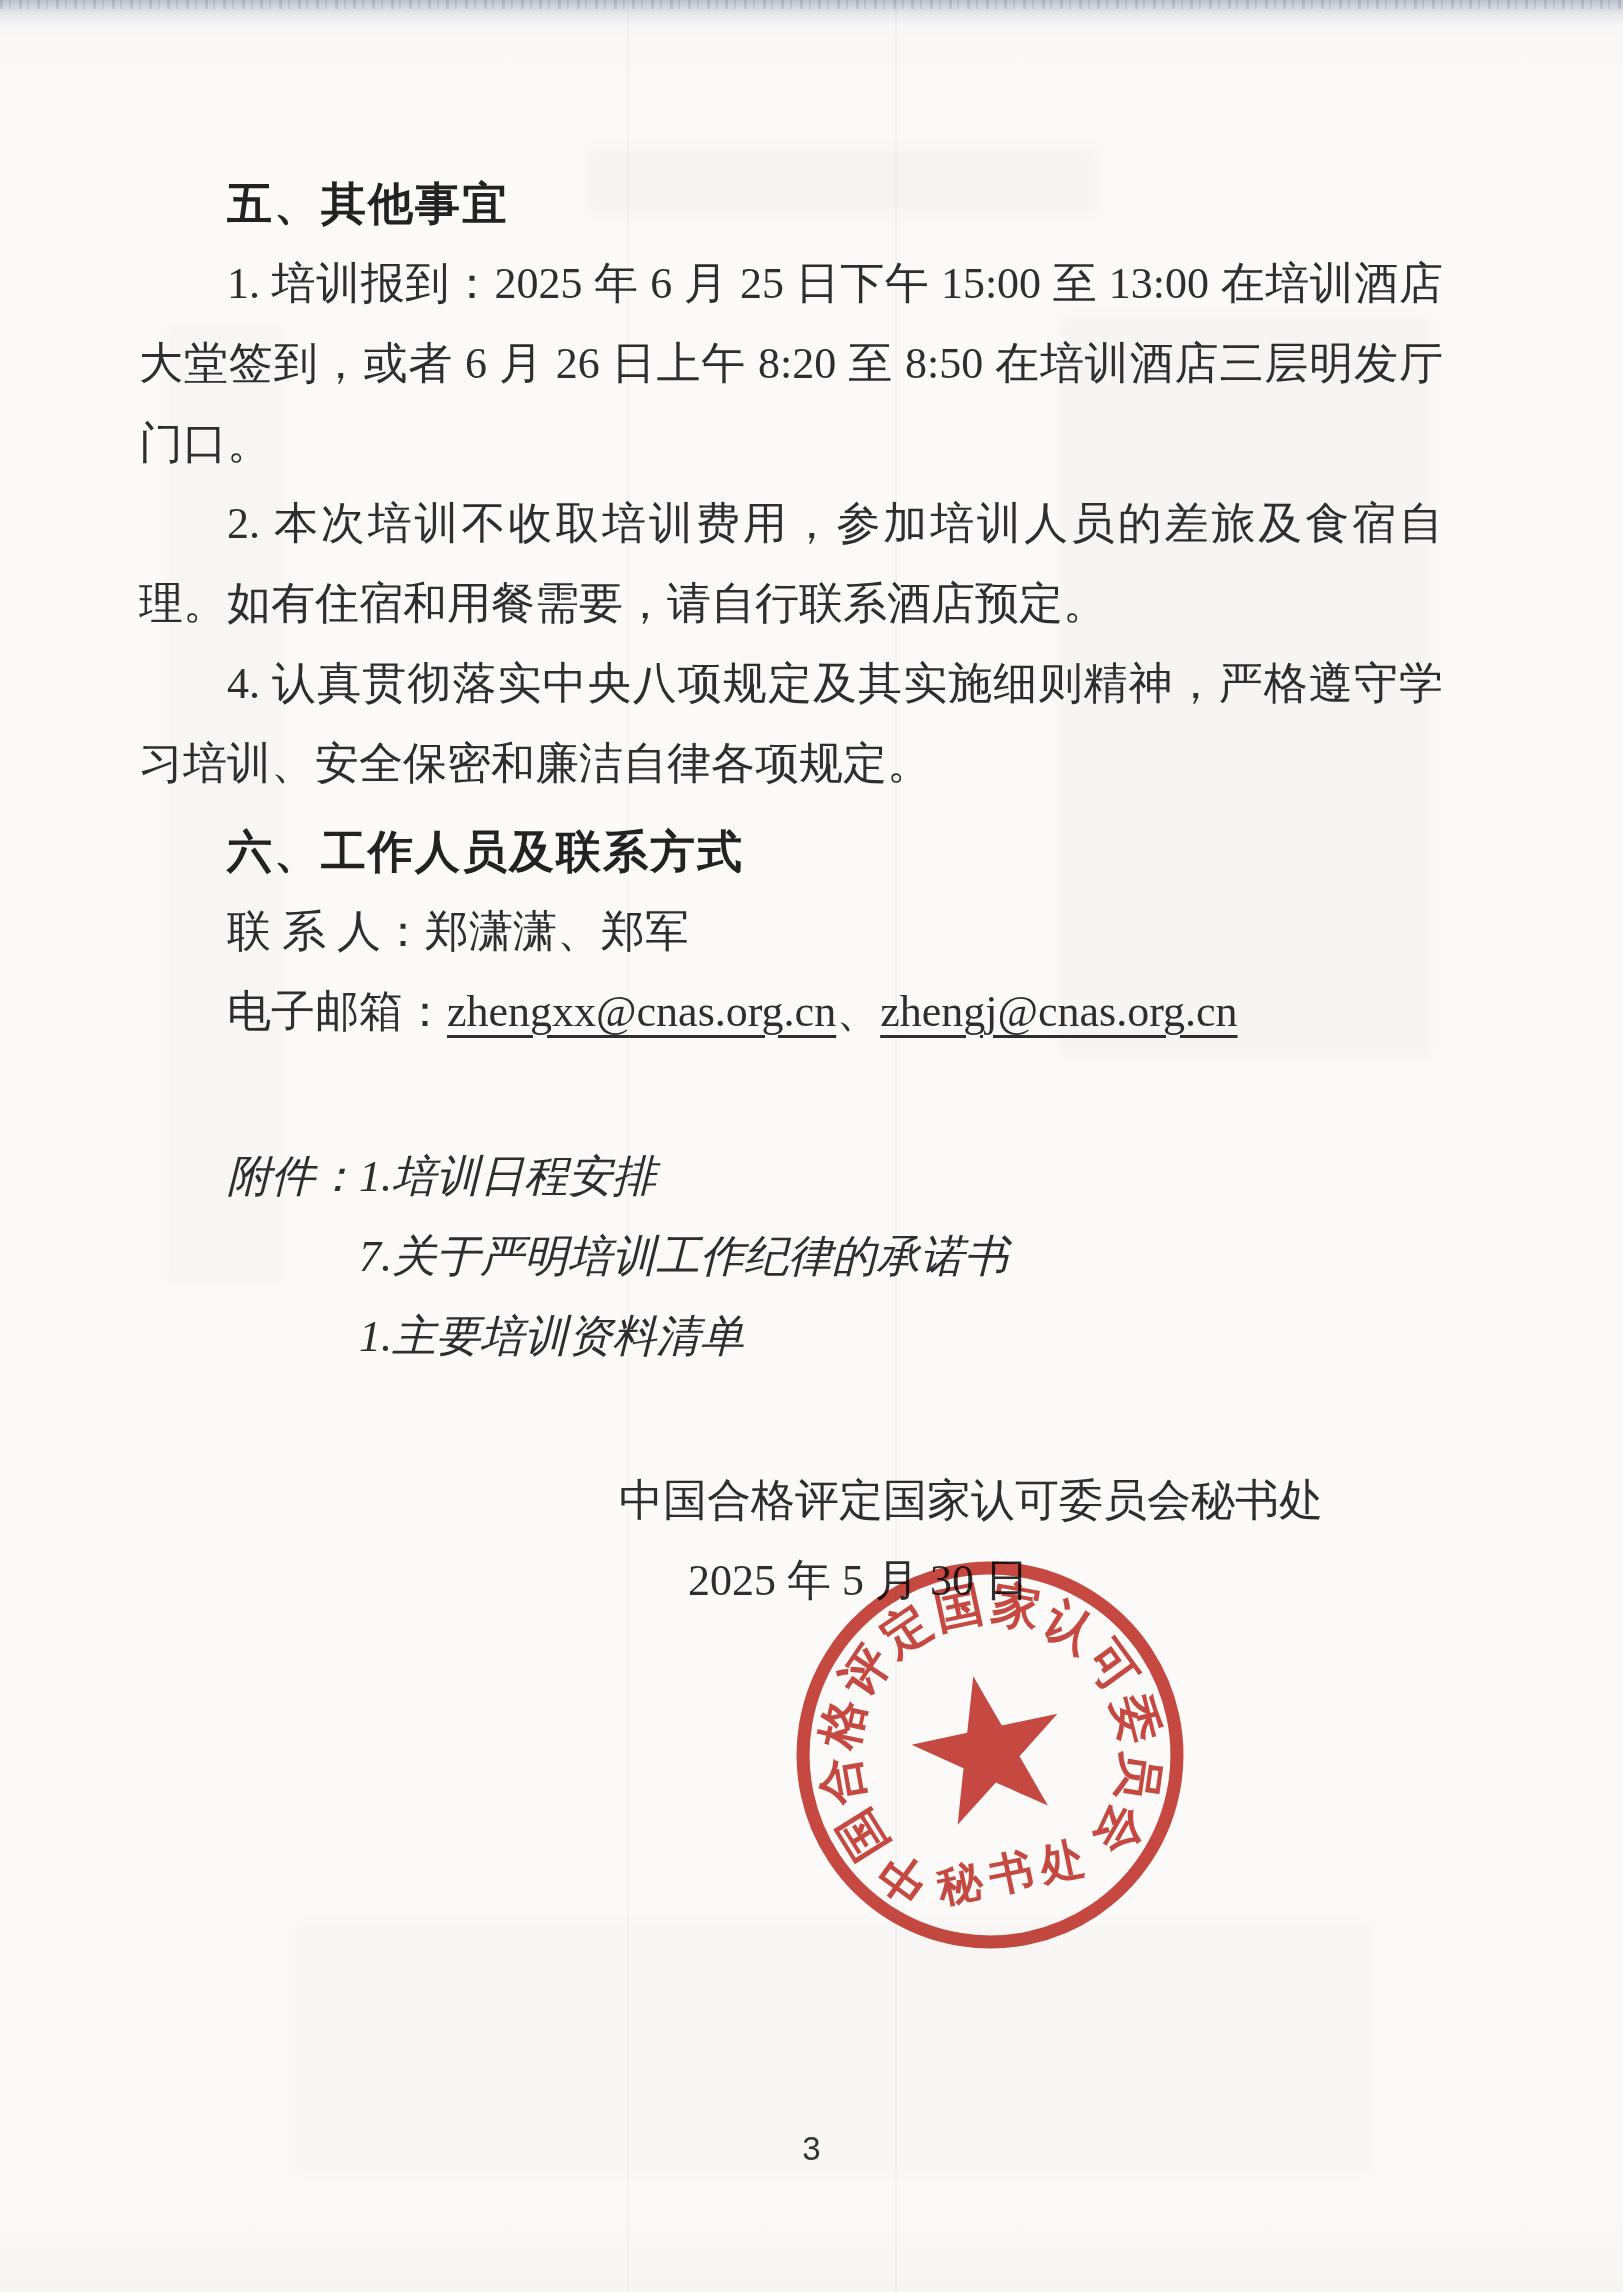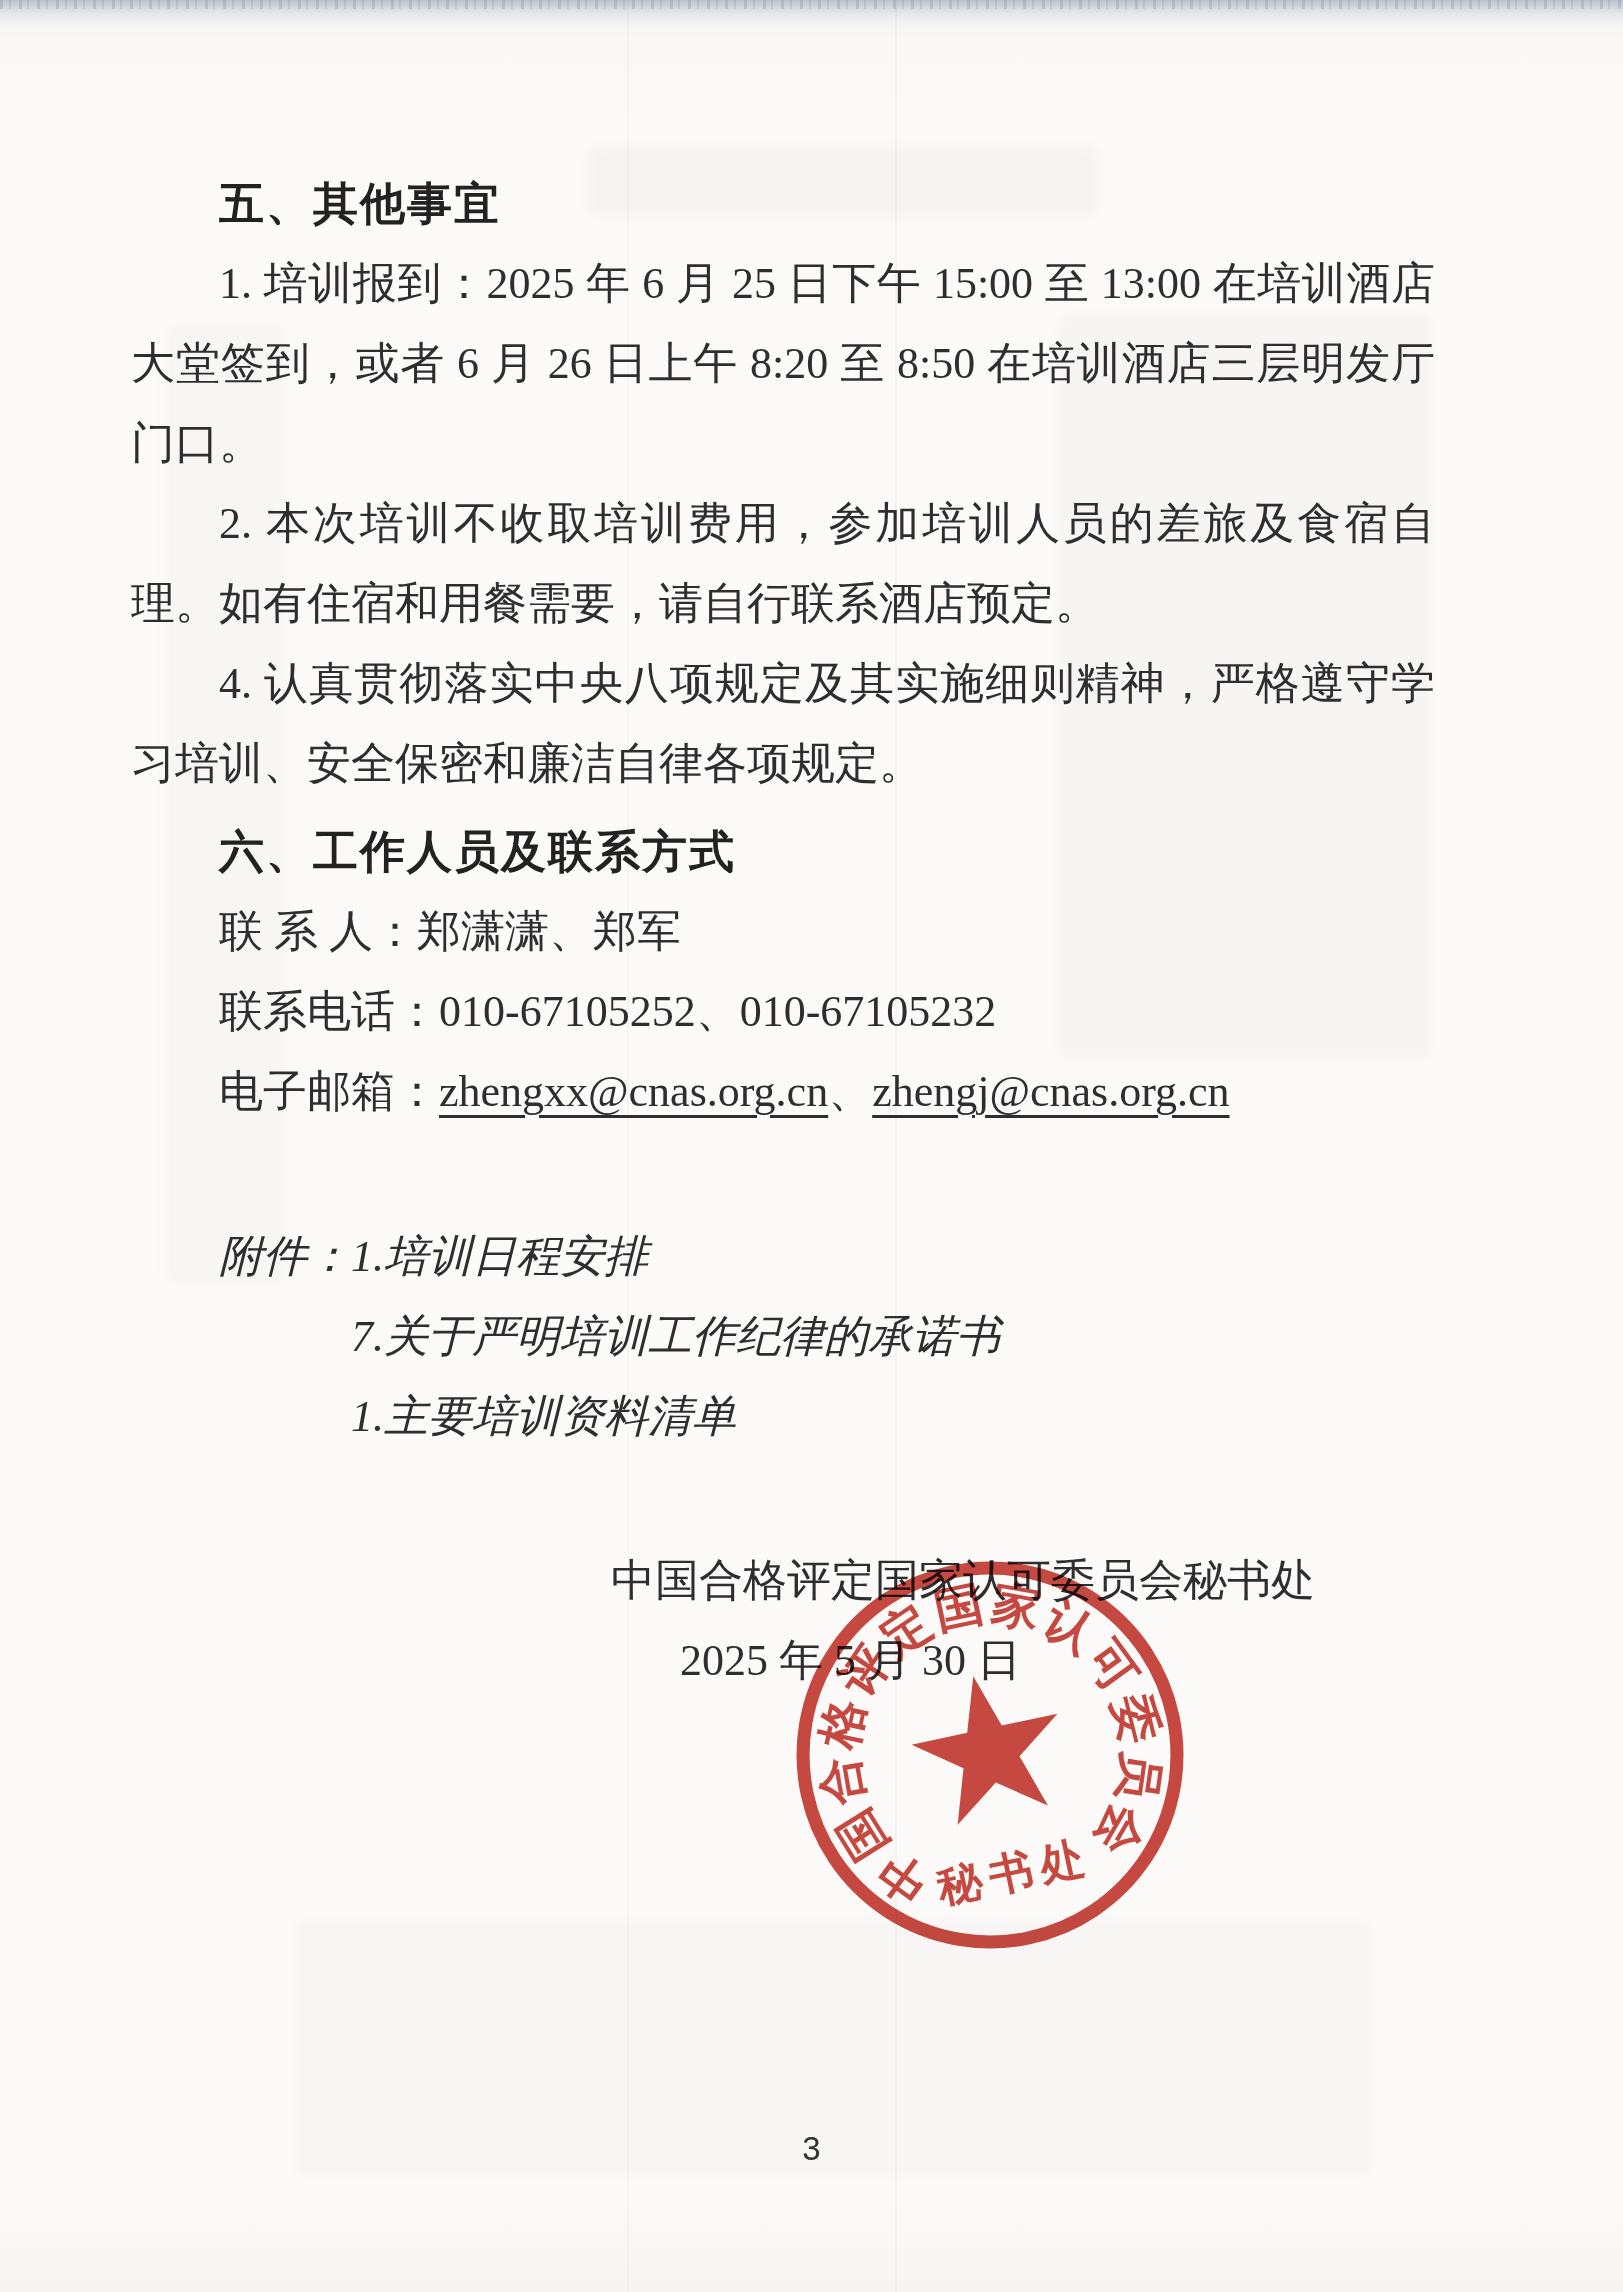--- a/index.html
+++ b/index.html
@@ -21,21 +21,21 @@
   .scan-crease-line { position:absolute; top:0; width:2px; height:100%; pointer-events:none; }
   .crease-a { left:895px; background:rgba(110,120,145,.06); }
   .crease-b { left:627px; background:rgba(110,120,145,.035); }
   .bleed { position:absolute; pointer-events:none; filter:blur(5.9px); border-radius:9.8px; }
   .bleed-1 { left:588px; top:147px;  width:510px; height:69px;  background:rgba(190,140,140,.06); }
   .bleed-2 { left:1059px; top:314px; width:372px; height:745px; background:rgba(140,150,170,.045); }
   .bleed-3 { left:294px; top:1921px; width:1078px; height:255px; background:rgba(150,150,160,.04); }
   .bleed-4 { left:167px; top:323px;  width:118px; height:961px; background:rgba(140,150,170,.035); }
 
   
-  .content { position:absolute; left:131px; top:164px; width:1304px;
+  .content { position:absolute; left:139px; top:164px; width:1304px;
     font-size:44px; line-height:80px; text-align:justify; }
   .sec-heading { margin:0; text-indent:88px; letter-spacing:2px; color:#222;
     font:bold 45px/80px "Liberation Sans","DejaVu Sans",sans-serif; }
   .sec-heading.second { margin-top:7.8px; }
   p.body { margin:0; text-indent:88px; }
   .contact-line { margin:0; text-indent:88px; }
   .email { color:#2e2e30; text-decoration:underline; text-decoration-thickness:2.9px; text-underline-offset:8.8px; }
 
   .attachments { display:flex; margin-top:85px; padding-left:88px;font-style:italic; }
   .att-label { white-space:pre; flex:0 0 auto; }
@@ -79,23 +79,20 @@
     <p class="body">1. 培训报到：2025 年 6 月 25 日下午 15:00 至 13:00 在培训酒店大堂签到，或者 6 月 26 日上午 8:20 至 8:50 在培训酒店三层明发厅门口。</p>
     <p class="body">2. 本次培训不收取培训费用，参加培训人员的差旅及食宿自理。如有住宿和用餐需要，请自行联系酒店预定。</p>
     <p class="body">4. 认真贯彻落实中央八项规定及其实施细则精神，严格遵守学习培训、安全保密和廉洁自律各项规定。</p>
 
     <h2 class="sec-heading second">六、工作人员及联系方式</h2>
 
     <p class="contact-line">
       <span>联 系 人：</span><span>郑潇潇、郑军</span>
     </p>
     <p class="contact-line">
-      <span>联系电话：</span><span>010-67105252、010-67105232</span>
-    </p>
-    <p class="contact-line">
       <span>电子邮箱：</span><span class="email">zhengxx@cnas.org.cn</span><span>、</span><span class="email">zhengj@cnas.org.cn</span>
     </p>
 
     <div class="attachments">
       <span class="att-label">附件：</span>
       <div class="att-items">
         <div>1.培训日程安排</div>
         <div>7.关于严明培训工作纪律的承诺书</div>
         <div>1.主要培训资料清单</div>
       </div>

